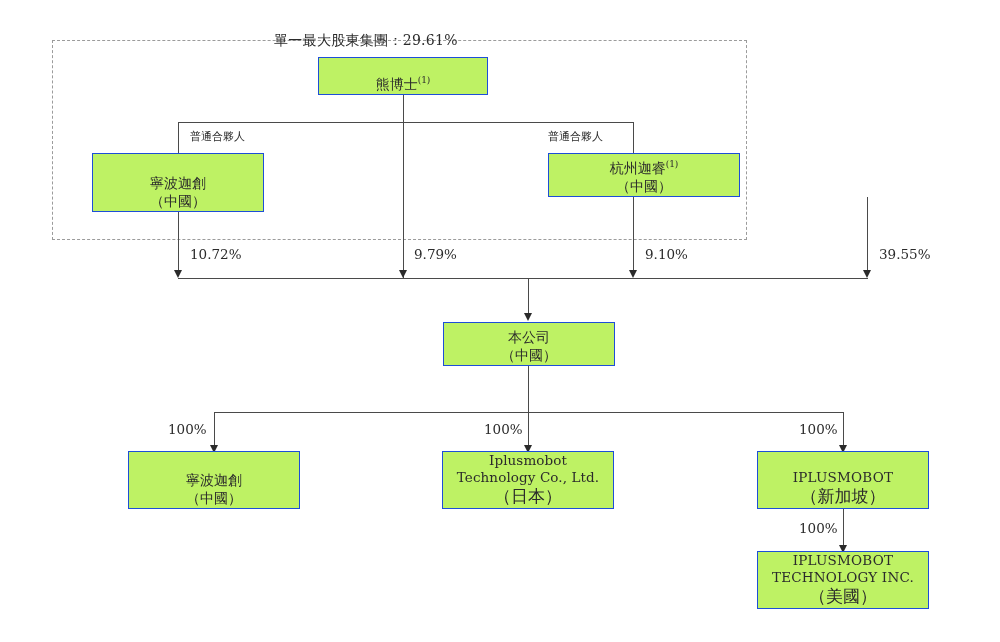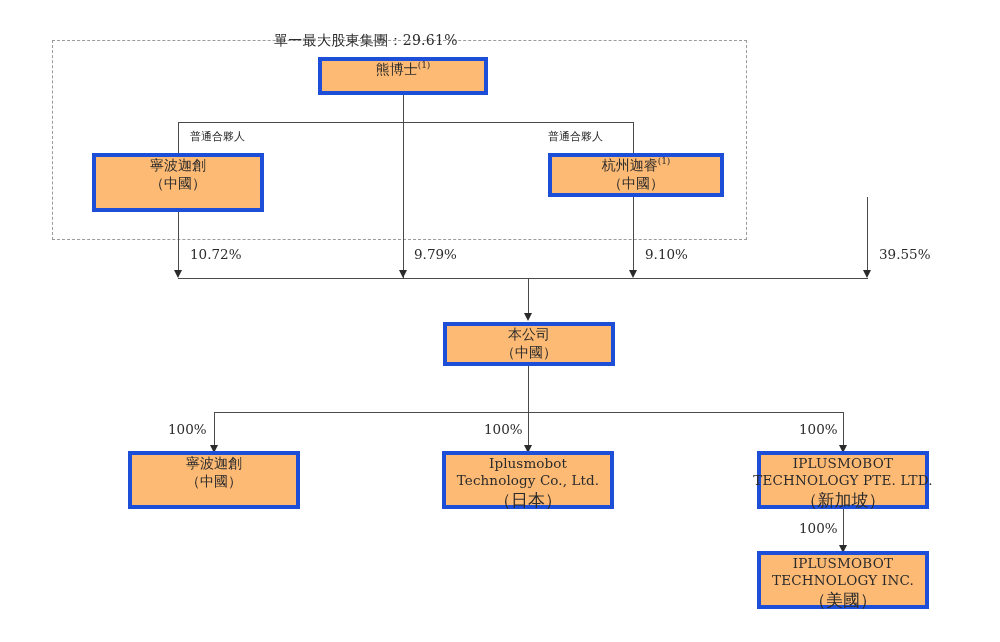--- a/index.html
+++ b/index.html
@@ -16,26 +16,26 @@
     position: relative;
     width: 1000px;
     height: 642px;
     background: #ffffff;
     overflow: hidden;
   }
 
   .node-box {
     position: absolute;
     box-sizing: border-box;
-    border: 4px solid #1d4ed8;
-    background: #fdba74;
+    border: 1px solid #1d4ed8;
+    background: #bef264;
     display: flex;
     flex-direction: column;
     align-items: center;
-    justify-content: flex-start;
+    justify-content: flex-end;
     text-align: center;
     line-height: 1.28;
     color: #2b2b2b;
     z-index: 3;
   }
   .node-line { display: block; white-space: nowrap; }
 
   .cjk { font-family: "DejaVu Serif", "Liberation Serif", serif; font-size: 14px; }
   .cjk-sm { font-family: "DejaVu Serif", "Liberation Serif", serif; font-size: 17px; }
   .latin { font-family: "DejaVu Serif", "Liberation Serif", serif; font-size: 13.5px; letter-spacing: .1px; }
@@ -119,21 +119,21 @@
   <div class="vline" style="left:633px; top:122px; height:31px;"></div>
 
   <div class="label label-role" style="left:190px; top:129px;">普通合夥人</div>
   <div class="label label-role" style="left:548px; top:129px;">普通合夥人</div>
 
   <div class="node-box" style="left:92px; top:153px; width:172px; height:59px;">
     <span class="node-line cjk">寧波迦創</span>
     <span class="node-line cjk">（中國）</span>
   </div>
 
-  <div class="node-box" style="left:548px; top:153px; width:176px; height:44px;">
+  <div class="node-box" style="left:548px; top:153px; width:192px; height:44px;">
     <span class="node-line cjk"><span>杭州迦睿</span><sup>(1)</sup></span>
     <span class="node-line cjk">（中國）</span>
   </div>
 
 
   <div class="vline" style="left:178px; top:197px; height:73px;"></div>
   <div class="arrow-down" style="left:173.5px; top:270px;"></div>
   <div class="label label-pct" style="left:190px; top:246px;">10.72%</div>
 
   <div class="arrow-down" style="left:398.5px; top:270px;"></div>
@@ -177,21 +177,20 @@
   </div>
 
   <div class="node-box" style="left:442px; top:451px; width:172px; height:58px;">
     <span class="node-line latin">Iplusmobot</span>
     <span class="node-line latin">Technology Co., Ltd.</span>
     <span class="node-line cjk-sm">（日本）</span>
   </div>
 
   <div class="node-box" style="left:757px; top:451px; width:172px; height:58px;">
     <span class="node-line latin-caps">IPLUSMOBOT</span>
-    <span class="node-line latin-caps">TECHNOLOGY PTE. LTD.</span>
     <span class="node-line cjk-sm">（新加坡）</span>
   </div>
 
   <div class="vline" style="left:843px; top:509px; height:37px;"></div>
   <div class="arrow-down" style="left:838.5px; top:545px;"></div>
   <div class="label label-pct" style="left:799px; top:520px;">100%</div>
 
   <div class="node-box" style="left:757px; top:551px; width:172px; height:58px;">
     <span class="node-line latin-caps">IPLUSMOBOT</span>
     <span class="node-line latin-caps">TECHNOLOGY INC.</span>

